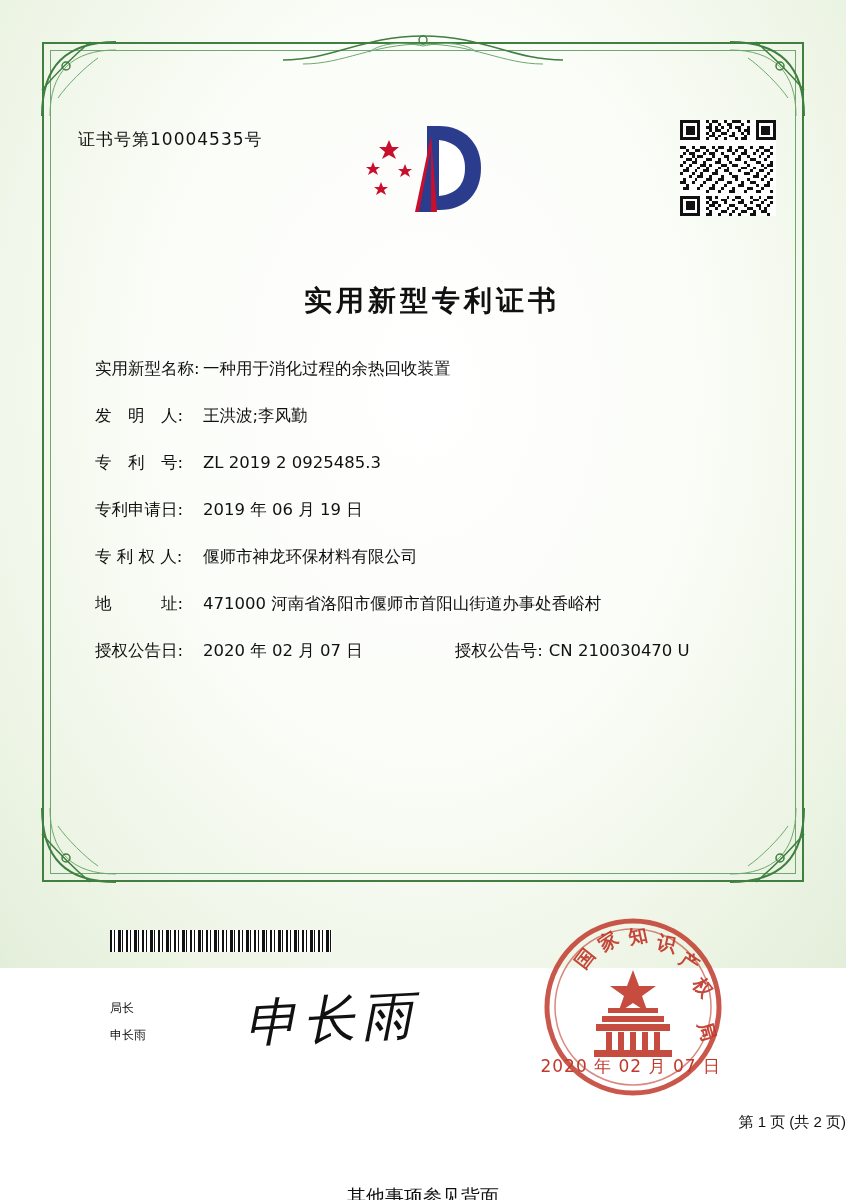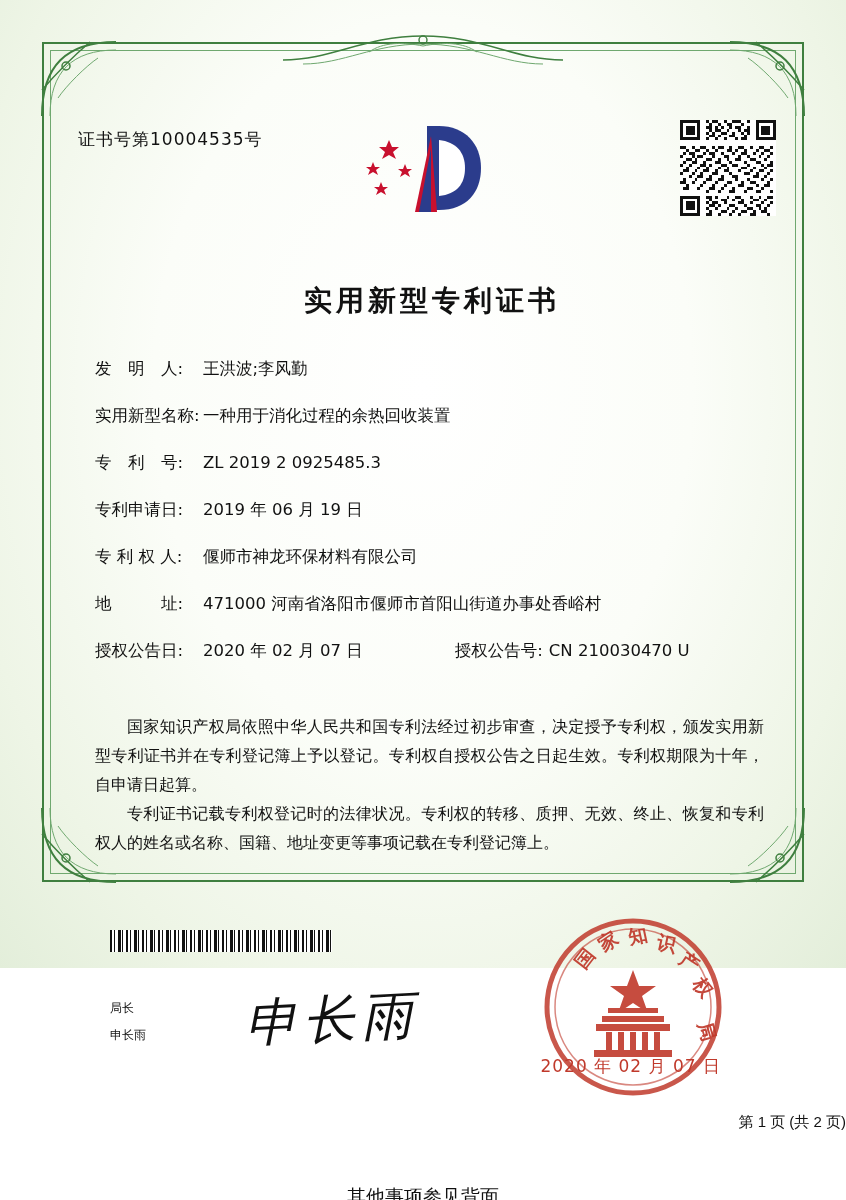--- a/index.html
+++ b/index.html
@@ -430,26 +430,26 @@
           <rect x="24" y="32" width="2" height="1"></rect>
           <rect x="30" y="32" width="1" height="1"></rect>
       </g>
     </svg>
   </div>
 
   <div class="title">实用新型专利证书</div>
 
   <div class="fields">
     <div class="row">
+      <div class="lbl">实用新型名称:</div>
+      <div class="val">一种用于消化过程的余热回收装置</div>
+    </div>
+    <div class="row">
       <div class="lbl">发　明　人:</div>
       <div class="val">王洪波;李风勤</div>
-    </div>
-    <div class="row">
-      <div class="lbl">实用新型名称:</div>
-      <div class="val">一种用于消化过程的余热回收装置</div>
     </div>
     <div class="row">
       <div class="lbl">专　利　号:</div>
       <div class="val">ZL 2019 2 0925485.3</div>
     </div>
     <div class="row">
       <div class="lbl">专利申请日:</div>
       <div class="val">2019 年 06 月 19 日</div>
     </div>
     <div class="row">
@@ -461,24 +461,20 @@
       <div class="val">471000 河南省洛阳市偃师市首阳山街道办事处香峪村</div>
     </div>
     <div class="row two">
       <div class="lbl">授权公告日:</div>
       <div class="val">2020 年 02 月 07 日</div>
       <div class="lbl2">授权公告号:</div>
       <div class="val2">CN 210030470 U</div>
     </div>
   </div>
 
-  <div class="para">
-    <p>国家知识产权局依照中华人民共和国专利法经过初步审查，决定授予专利权，颁发实用新型专利证书并在专利登记簿上予以登记。专利权自授权公告之日起生效。专利权期限为十年，自申请日起算。</p>
-    <p>专利证书记载专利权登记时的法律状况。专利权的转移、质押、无效、终止、恢复和专利权人的姓名或名称、国籍、地址变更等事项记载在专利登记簿上。</p>
-  </div>
 
   <div class="barcode"></div>
 
   <div class="sign-block">
     <div>局长</div>
     <div>申长雨</div>
   </div>
   <div class="signature">申长雨</div>
 
   <div class="seal">

